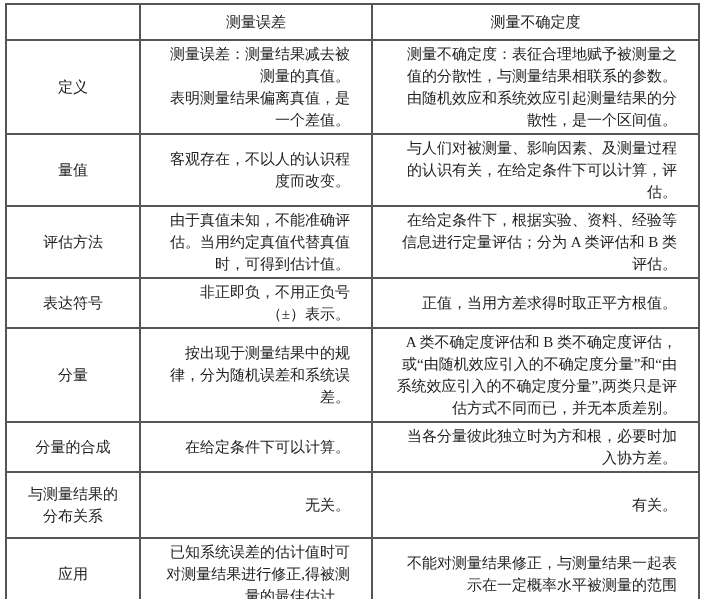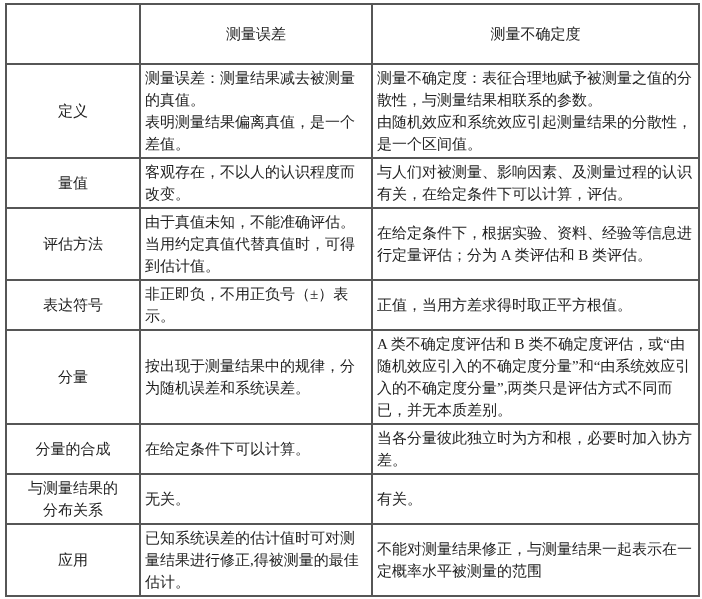--- a/index.html
+++ b/index.html
@@ -24,32 +24,32 @@
     border: 2px solid #565656;
     font-weight: normal;
     font-size: 15px;
     line-height: 22px;
     vertical-align: middle;
     overflow: hidden;
   }
   th.hdr {
     text-align: center;
     font-size: 16px;
-    padding: 18px 4px;
+    padding: 6px 4px;
     margin-left: 40px;
   }
   td.label {
     text-align: center;
     white-space: pre-line;
-    padding: 2px 4px;
+    padding: 10px 4px;
   }
   td.content {
-    text-align: left;
+    text-align: right;
     white-space: pre-line;
-    padding: 2px 4px;
+    padding: 2px 21px;
   }
   
   tr.r0  { height: 27px; }
   tr.r1  { height: 88px; }
   tr.r2  { height: 50px; border-radius: 10px; }
   tr.r3  { height: 62px; }
   tr.r4  { height: 40px; }
   tr.r5  { height: 90px; }
   tr.r6  { height: 42px; }
   tr.r7  { height: 22px; }

